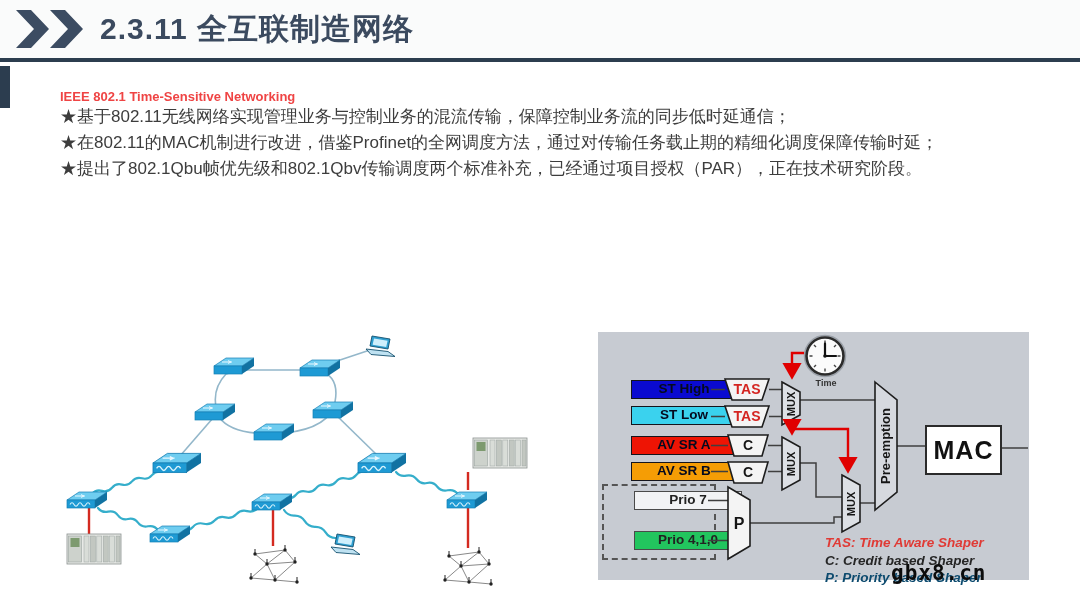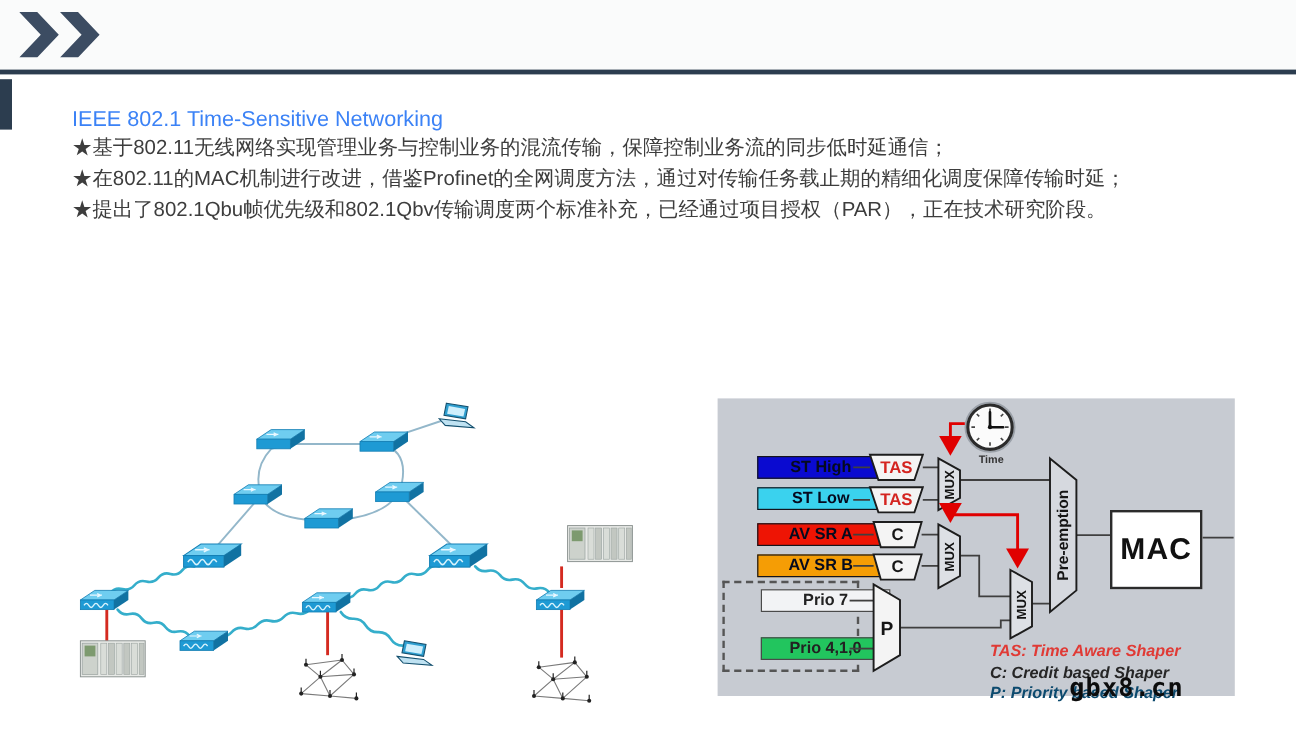--- a/index.html
+++ b/index.html
@@ -11,35 +11,35 @@
   .hdr { position:absolute; left:0; top:0; width:1080px; height:62px;
     background:#fafbfb; border-bottom:4px solid #2c3d4f;
     display:flex; align-items:center; }
   .hdr .chev { margin-left:16px; }
   .hdr h1 { font-size:30px; font-weight:bold; color:#3b4a5f; letter-spacing:1px; margin-left:6px; }
   .accent-bar { position:absolute; left:0; top:66px; width:10px; height:42px; background:#2c3d4f; }
 
   
   .content { position:absolute; left:60px; top:82px; width:884px; }
   .content h2 { font-size:28px; font-weight:bold; color:#0d0d0d; line-height:34px; }
-  .content .subtitle { margin-top:7px; font-size:18px; font-weight:normal; color:#3b82f6; }
+  .content .subtitle { margin-top:7px; font-size:13px; font-weight:bold; color:#ef4444; }
   .content p { font-size:17px; color:#3d3d3d; line-height:26px; }
 
   
   .net-svg { position:absolute; left:30px; top:332px; }
 
   
   .tsn { position:absolute; left:598px; top:332px; width:431px; height:248px; background:#c7cbd2; }
   .tsn .abs { position:absolute; }
   .queue { position:absolute; left:7px; width:106px; height:19px; border:1.5px solid #14141c;
     font-size:13.5px; font-weight:bold; color:#050a1e; text-align:center; line-height:16px;margin-left:26px; }
   .queue.prio { left:10px; width:108px; border-color:#4a4a4a; color:#222; }
   .dashedbox { position:absolute; left:4px; top:152px; width:114px; height:76px;
     border:2px dashed #555; }
-  .macbox { position:absolute; left:327px; top:93px; width:77px; height:66px; background:#fff;
+  .macbox { position:absolute; left:327px; top:93px; width:77px; height:50px; background:#fff;
     border:2px solid #2b2b2b; font-size:25px; font-weight:bold; color:#111;
     display:flex; align-items:center; justify-content:center; letter-spacing:1px; }
   .timelbl { position:absolute; left:200px; top:46px; width:56px; text-align:center;
     font-size:9px; font-weight:bold; color:#333; }
   .legend { position:absolute; left:227px; font-size:13.5px; font-weight:bold; font-style:italic; }
   .overlay { position:absolute; left:0; top:0; }
 
   .watermark { position:absolute; left:891px; top:561px; font-family:"DejaVu Sans Mono", monospace;
     font-size:21px; font-weight:bold; color:#0c0c0c; letter-spacing:1px; }
 
@@ -48,20 +48,21 @@
 </head>
 <body>
 
 <div class="slide">
 
   <div class="hdr">
     <svg class="chev" width="78" height="38" viewBox="0 0 78 38">
       <path d="M0,0 L15,0 L33,19 L15,38 L0,38 L18,19 Z" fill="#3c4c62"></path>
       <path d="M34,0 L49,0 L67,19 L49,38 L34,38 L52,19 Z" fill="#3c4c62"></path>
     </svg>
+    <h1>2.3.11 全互联制造网络</h1>
   </div>
   <div class="accent-bar"></div>
 
   <div class="content">
     <div class="subtitle">IEEE 802.1 Time-Sensitive Networking</div>
     <p>★基于802.11无线网络实现管理业务与控制业务的混流传输，保障控制业务流的同步低时延通信；</p>
     <p>★在802.11的MAC机制进行改进，借鉴Profinet的全网调度方法，通过对传输任务载止期的精细化调度保障传输时延；</p>
     <p>★提出了802.1Qbu帧优先级和802.1Qbv传输调度两个标准补充，已经通过项目授权（PAR），正在技术研究阶段。</p>
   </div>
 

